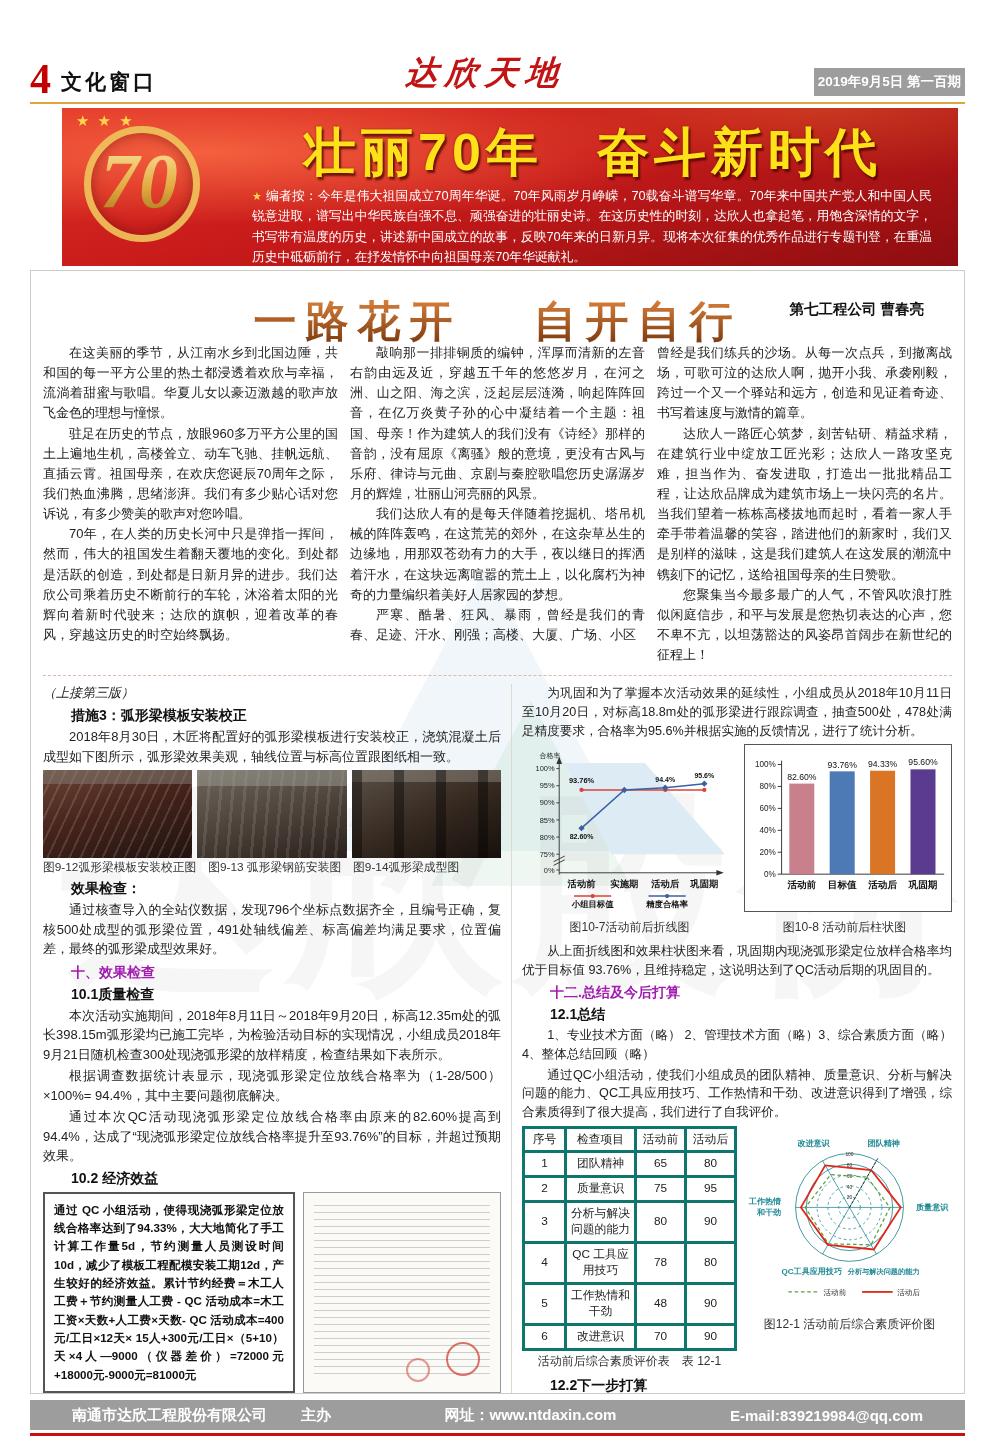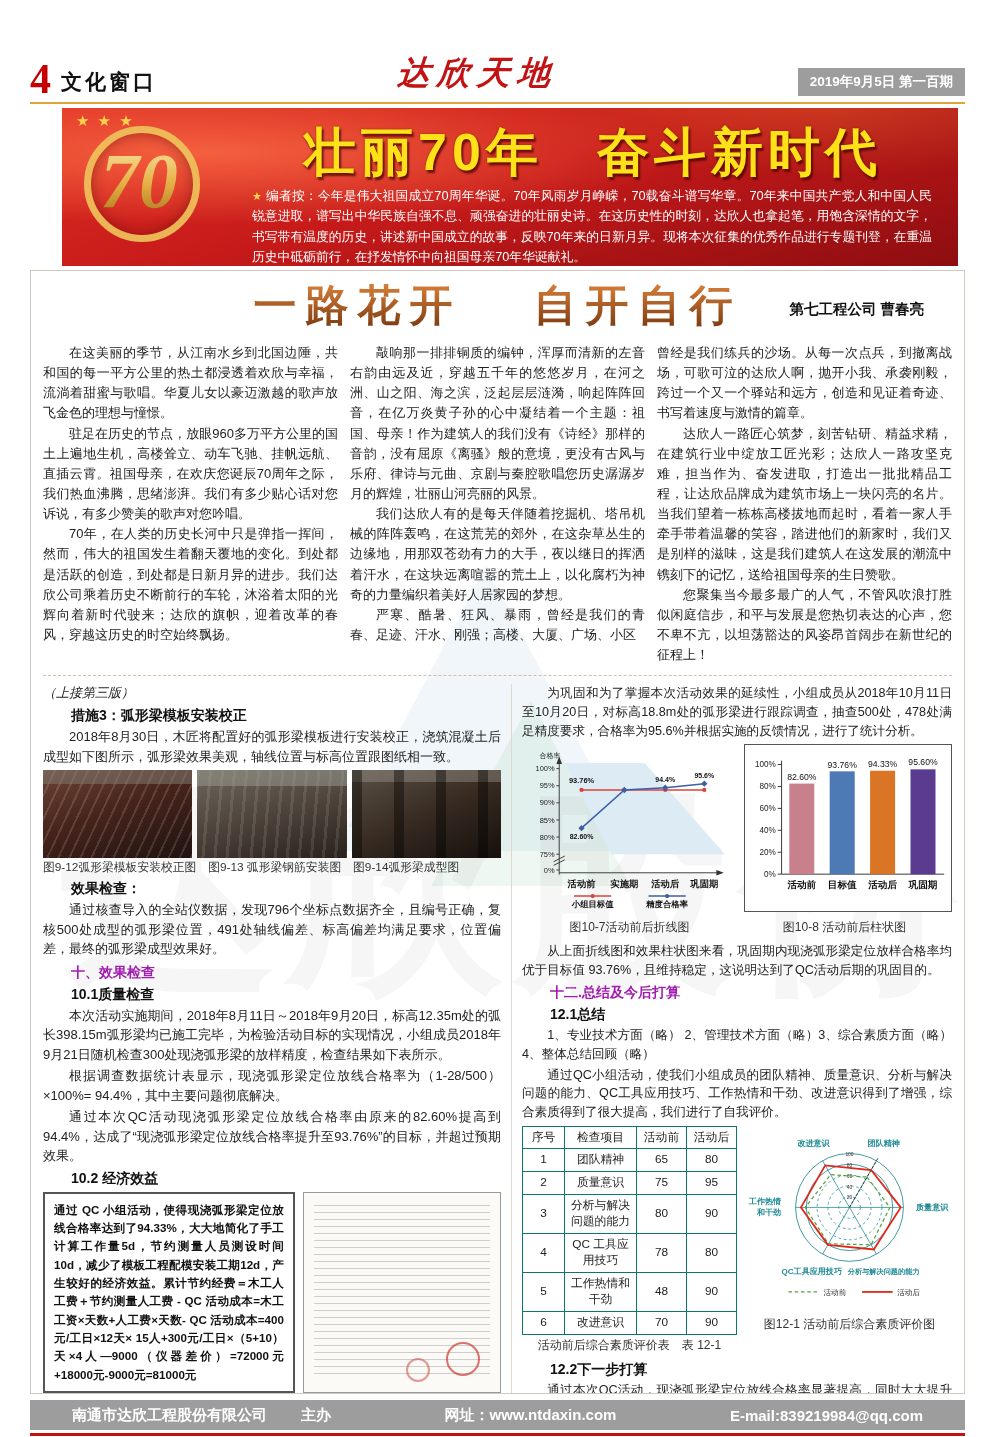--- a/index.html
+++ b/index.html
@@ -5,21 +5,21 @@
   * { box-sizing: border-box; }
   body { margin:0; background:#fff; font-family:"Liberation Sans","DejaVu Sans",sans-serif; }
   .page { width:995px; height:1437px; background:#fff; position:relative; overflow:hidden; padding-top:52px; }
 
   
   .header-row { display:flex; align-items:flex-end; justify-content:space-between; margin:0 30px; height:46px; }
   .header-left { display:flex; align-items:flex-end; gap:10px; }
   .page-num { color:#c40000; font-size:42px; font-weight:bold; line-height:.85; font-family:"Liberation Serif",serif; }
   .section-name { font-size:21px; font-weight:bold; letter-spacing:3px; padding-bottom:2px; color:#111; }
   .masthead { color:#c21414; font-size:33px; font-weight:bold; font-family:"DejaVu Serif","Liberation Serif",serif; font-style:italic; letter-spacing:7px; transform:skewX(-5deg); padding-bottom:2px; }
-  .issue-box { background:#9d9d9d; color:#fff; font-size:13.5px; font-weight:bold; padding:5px 12px; margin-bottom:2px; }
+  .issue-box { background:#9d9d9d; color:#fff; font-size:13.5px; font-weight:bold; padding:5px 4px; margin-bottom:2px; }
   .header-rule { height:2px; background:#e2a33c; margin:4px 30px 0; }
 
   
   .banner { position:relative; margin:4px 37px 0 62px; height:158px; overflow:hidden;
     background: radial-gradient(ellipse at 16% 28%, #f4603e 0%, rgba(244,96,62,0) 45%),
                 radial-gradient(ellipse at 85% 0%, #e8b23c33 0%, rgba(0,0,0,0) 30%),
                 linear-gradient(165deg,#e03024 0%,#c61a1a 48%,#8d0d10 100%); }
   .emblem { position:absolute; left:14px; top:6px; width:160px; height:146px; }
   .emblem-ring { position:absolute; left:8px; top:12px; width:116px; height:116px; border:7px solid rgba(238,196,92,.9); border-radius:50%; box-shadow: inset 0 0 14px rgba(60,0,0,.4); }
   .emblem-70 { position:absolute; left:24px; top:22px; font-size:78px; font-weight:bold; font-style:italic; font-family:"Liberation Serif",serif;
@@ -75,21 +75,21 @@
 
   .charts-row { display:flex; gap:10px; margin:4px 0 0; }
   .line-chart { flex:1.04; height:172px; }
   .bar-chart { flex:1; border:1.5px solid #555; height:168px; background:#fff; padding:1px; }
   .chart-captions { display:flex; margin:1px 0 3px; }
   .chart-captions .caption { flex:1; }
 
   .tr-row { display:flex; gap:10px; margin-top:4px; }
   .eval-wrap { width:50%; }
   table.eval { width:100%; border-collapse:collapse; font-size:11.8px; color:#222; }
-  .eval th, .eval td { border:1px solid #0f766e; text-align:center; padding:3px 2px; font-weight:normal; line-height:1.35; }
+  .eval th, .eval td { border:3px solid #0f766e; text-align:center; padding:3px 2px; font-weight:normal; line-height:1.35; }
   .eval col.c1 { width:42px; } .eval col.c3, .eval col.c4 { width:50px; }
   .radar-wrap { flex:1; }
   .radar-chart { height:188px; }
 
   
   .footer-bar { margin:6px 30px 0; background:#9d9d9d; color:#fff; display:flex; align-items:center; justify-content:space-between; height:30px; font-size:15px; font-weight:bold; padding:0 42px; }
   .footer-left { display:flex; gap:34px; }
   .footer-rule { height:3px; background:#c41212; margin:3px 30px 0; }
 </style>
 </head>
@@ -122,21 +122,21 @@
 
   <div class="content-box">
     <div class="wm-tri"></div>
     <div class="wm-tri2"></div>
     <div class="wm-text">达欣股份</div>
 
     <div class="layer">
 
       <section>
         <div class="article-title-row">
-          <h1 class="article-title" style="margin:0">
+          <h1 class="article-title" style="margin:16px">
             <span>一路花开</span>
             <span>自开自行</span>
           </h1>
           <div class="article-byline">第七工程公司 曹春亮</div>
         </div>
         <div class="article-cols">
           <div class="acol">
             <p>在这美丽的季节，从江南水乡到北国边陲，共和国的每一平方公里的热土都浸透着欢欣与幸福，流淌着甜蜜与歌唱。华夏儿女以豪迈激越的歌声放飞金色的理想与憧憬。</p>
             <p>驻足在历史的节点，放眼960多万平方公里的国土上遍地生机，高楼耸立、动车飞驰、挂帆远航、直插云霄。祖国母亲，在欢庆您诞辰70周年之际，我们热血沸腾，思绪澎湃。我们有多少贴心话对您诉说，有多少赞美的歌声对您吟唱。</p>
             <p>70年，在人类的历史长河中只是弹指一挥间，然而，伟大的祖国发生着翻天覆地的变化。到处都是活跃的创造，到处都是日新月异的进步。我们达欣公司乘着历史不断前行的车轮，沐浴着太阳的光辉向着新时代驶来；达欣的旗帜，迎着改革的春风，穿越这历史的时空始终飘扬。</p>

